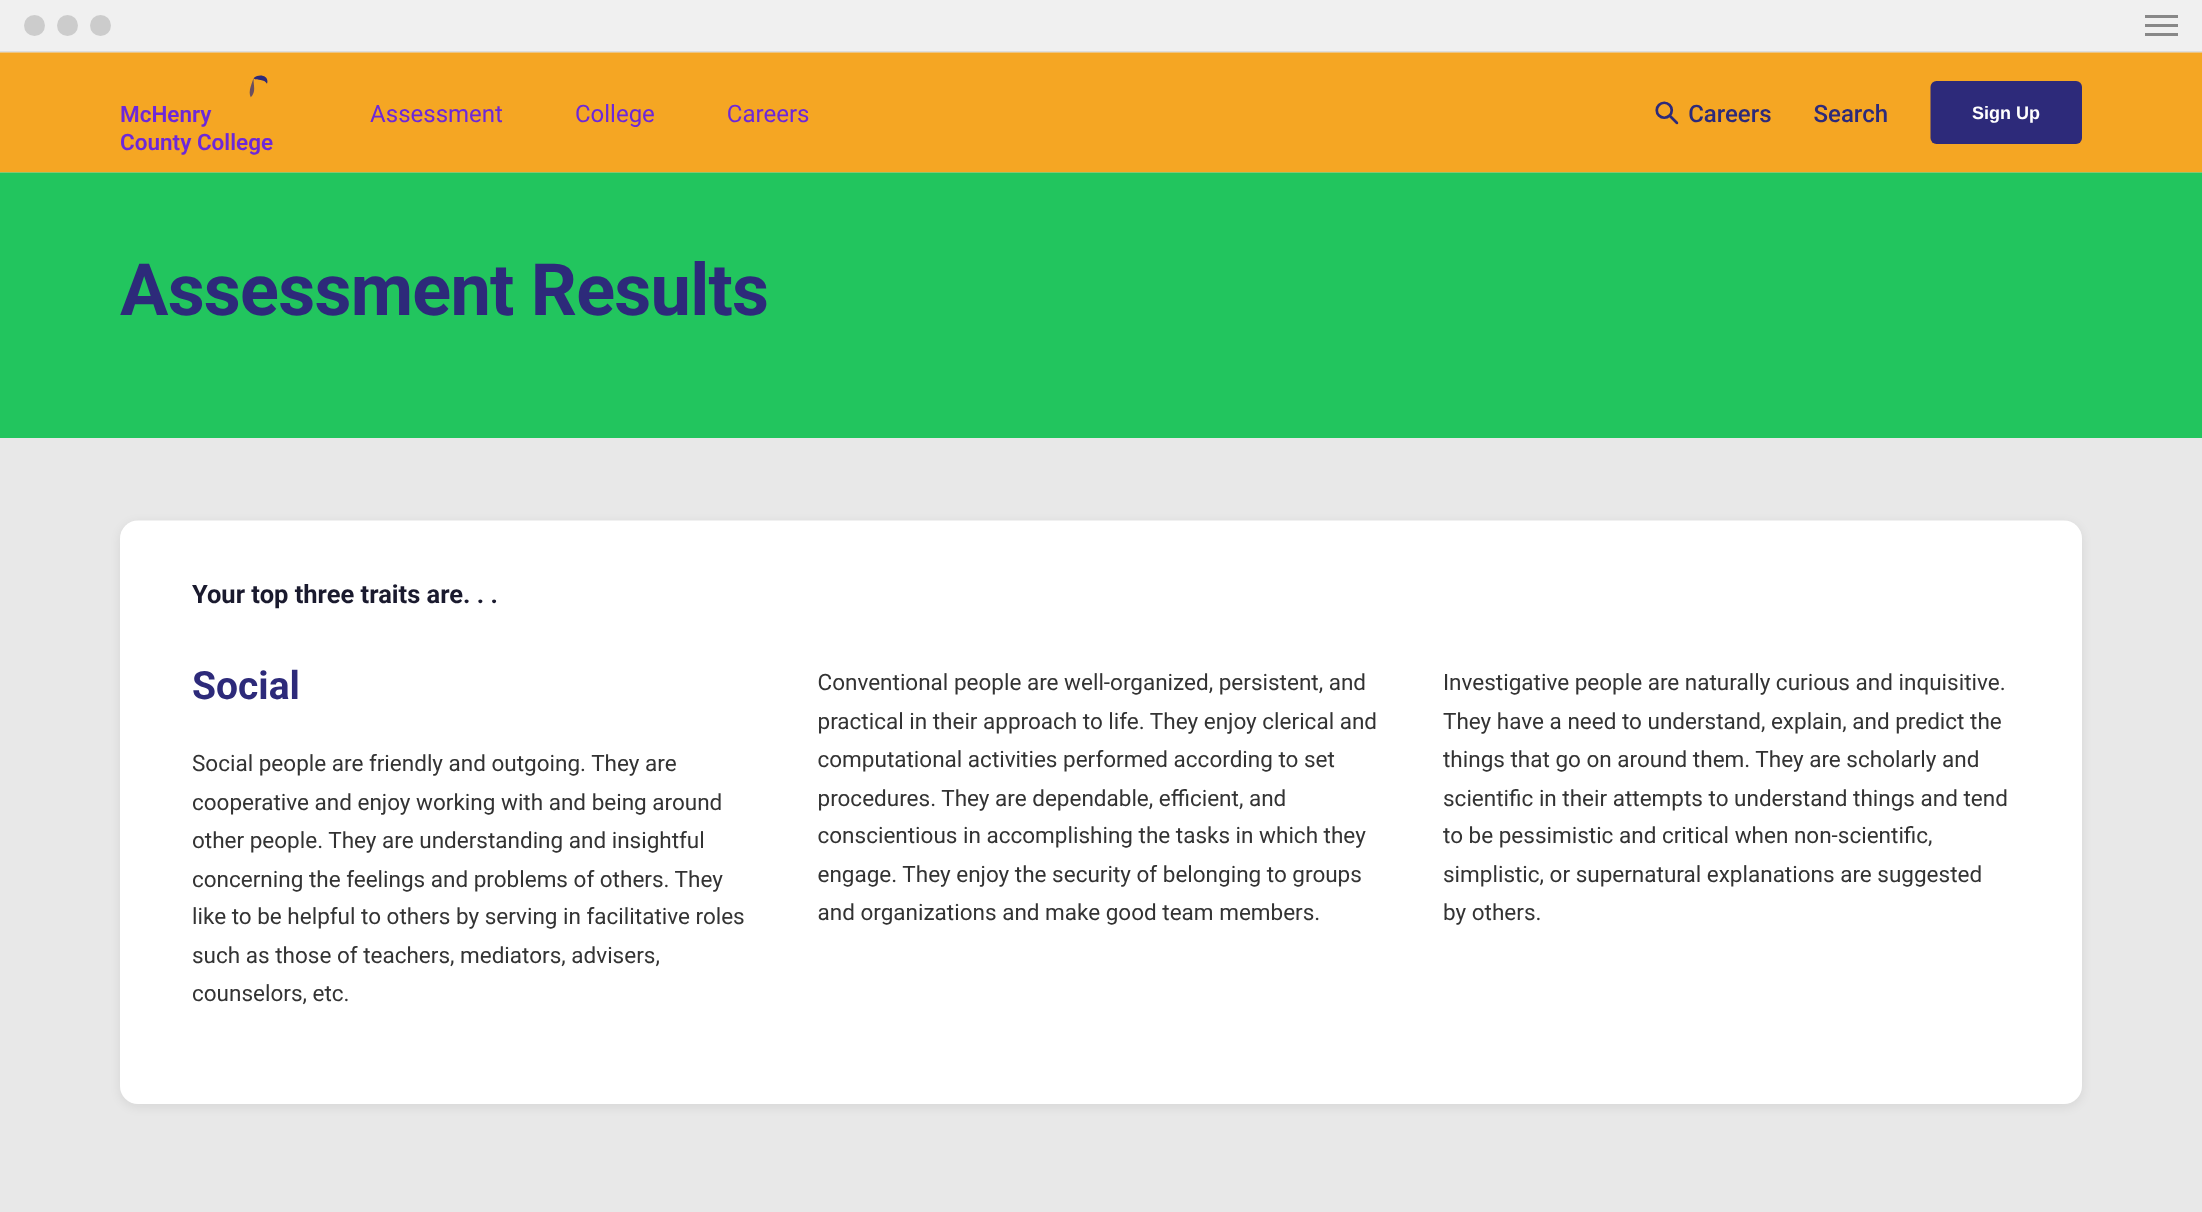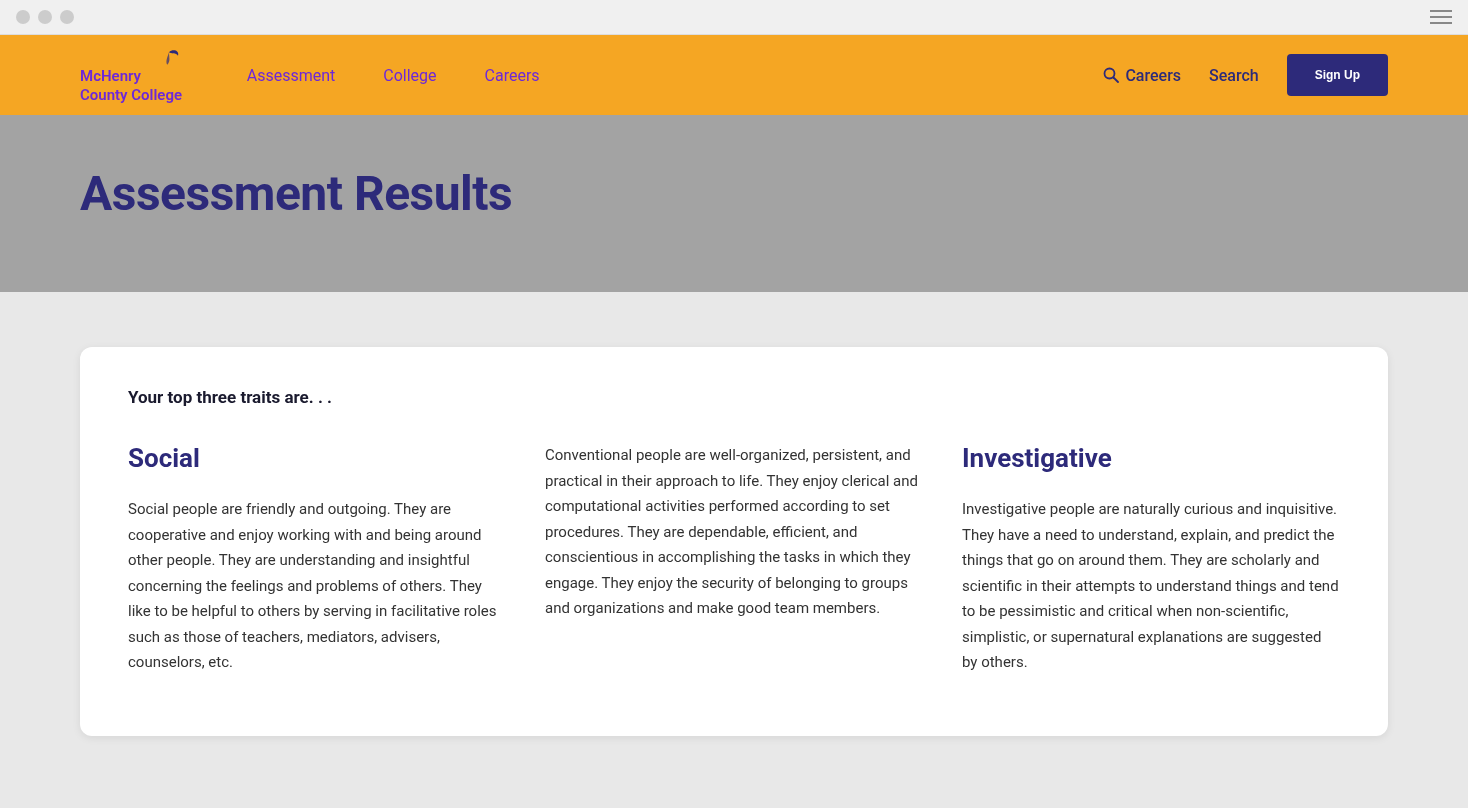--- a/index.html
+++ b/index.html
@@ -127,21 +127,21 @@
       padding: 14px 28px;
       font-size: 12px;
       font-weight: 600;
       border: none;
       cursor: pointer;
       border-radius: 4px;
     }
 
     
     .hero {
-      background-color: #a3a3a3;
+      background-color: #22c55e;
       padding: 50px 80px 70px;
     }
 
     .hero-title {
       color: #2D2A7A;
       font-size: 48px;
       font-weight: 700;
       letter-spacing: -0.5px;
     }
 
@@ -256,19 +256,18 @@
       <div class="trait-column">
         <h2 class="trait-title">Social</h2>
         <p class="trait-description">Social people are friendly and outgoing. They are cooperative and enjoy working with and being around other people. They are understanding and insightful concerning the feelings and problems of others. They like to be helpful to others by serving in facilitative roles such as those of teachers, mediators, advisers, counselors, etc.</p>
       </div>
 
       <div class="trait-column">
         <p class="trait-description">Conventional people are well-organized, persistent, and practical in their approach to life. They enjoy clerical and computational activities performed according to set procedures. They are dependable, efficient, and conscientious in accomplishing the tasks in which they engage. They enjoy the security of belonging to groups and organizations and make good team members.</p>
       </div>
 
       <div class="trait-column">
-        <h2 class="trait-title">Investigative</h2>
         <p class="trait-description">Investigative people are naturally curious and inquisitive. They have a need to understand, explain, and predict the things that go on around them. They are scholarly and scientific in their attempts to understand things and tend to be pessimistic and critical when non-scientific, simplistic, or supernatural explanations are suggested by others.</p>
       </div>
 
     </div>
   </div>
 </main>
 
 </body></html>

